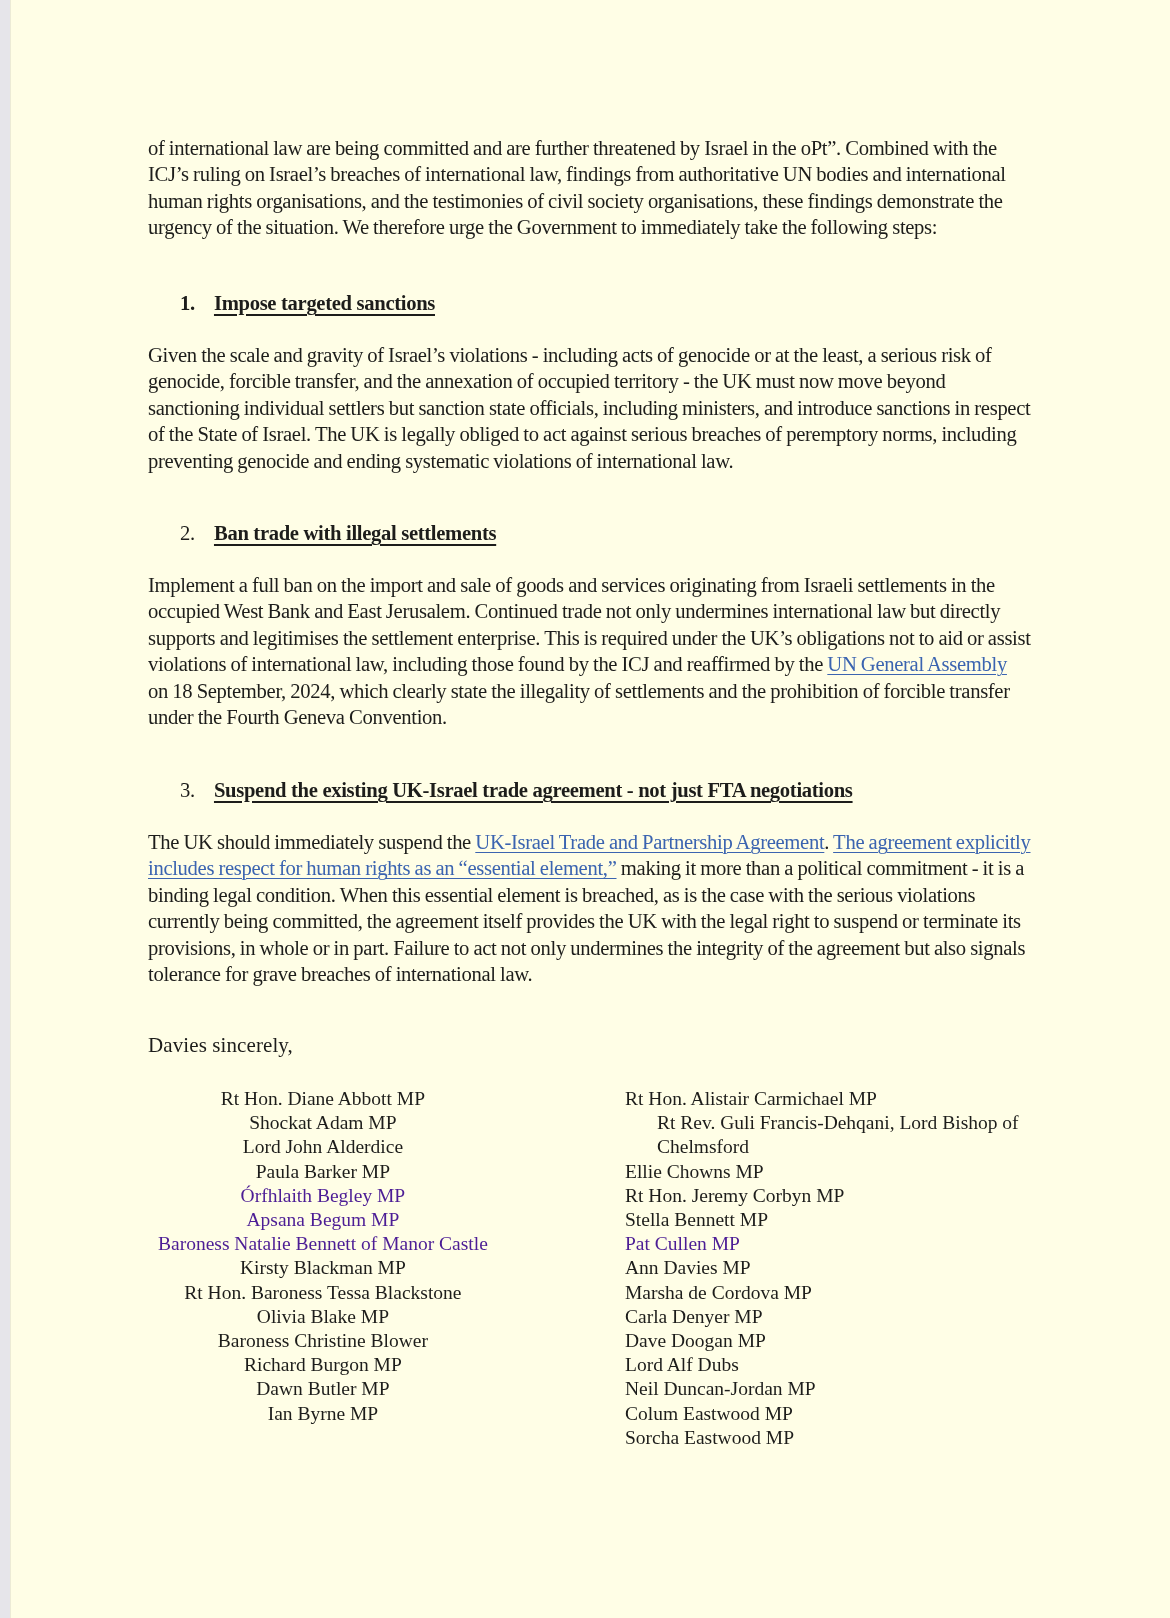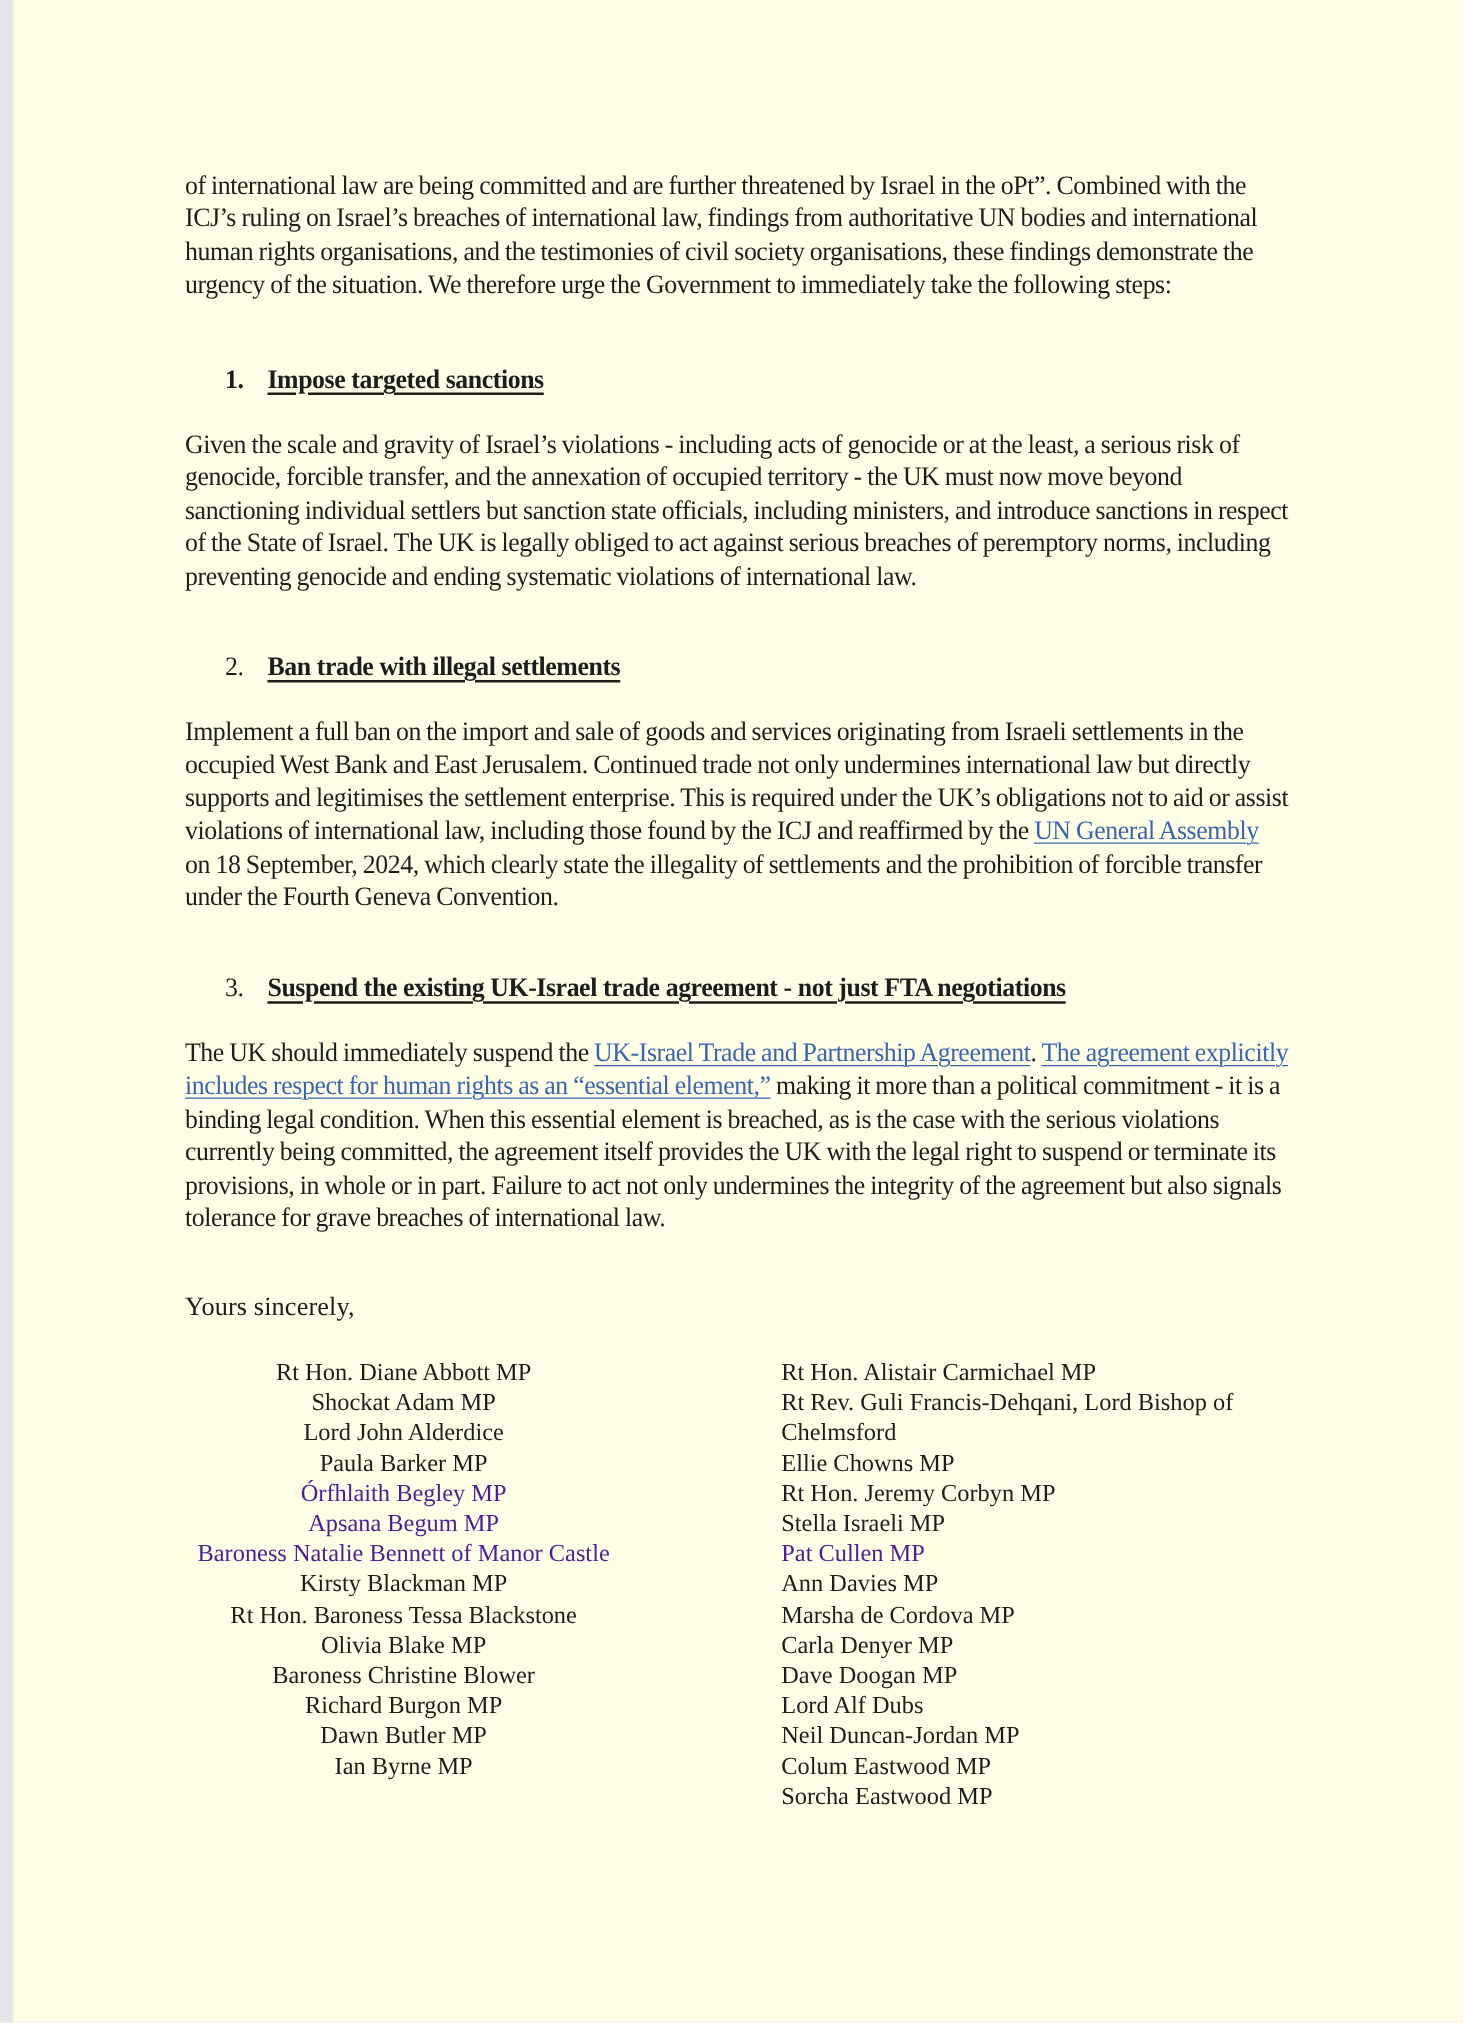--- a/index.html
+++ b/index.html
@@ -107,20 +107,21 @@
     }
     .sig-col.left { left: 10px; text-align: center; }
     .sig-col.right { left: 477px; width: 420px; }
     .sig-col li {
       margin: 0;
       padding: 0;
       white-space: nowrap;
     }
     .sig-col.right li.wrap {
       white-space: normal;
+      margin-left: 32px;
     }
     .sig-col li.muted {
       color: #4c1d95;
     }
   </style>
 </head>
 <body>
 
 <div class="page">
   <div class="content">
@@ -138,21 +139,21 @@
       <span class="title">Ban trade with illegal settlements</span>
     </div>
     <p class="body-text p3"><span>Implement a full ban on the import and sale of goods and services originating from Israeli settlements in the occupied West Bank and East Jerusalem. Continued trade not only undermines international law but directly supports and legitimises the settlement enterprise. This is required under the UK’s obligations not to aid or assist violations of international law, including those found by the ICJ and reaffirmed by the </span><a class="doc-link" href="#">UN General Assembly</a><span> on 18 September, 2024, which clearly state the illegality of settlements and the prohibition of forcible transfer under the Fourth Geneva Convention.</span></p>
 
     <div class="heading h3">
       <span class="num regular">3.</span>
       <span class="title">Suspend the existing UK-Israel trade agreement - not just FTA negotiations</span>
     </div>
     <p class="body-text p4"><span>The UK should  immediately suspend the </span><a class="doc-link" href="#">UK-Israel Trade and Partnership Agreement</a><span>. </span><a class="doc-link" href="#">The agreement explicitly includes respect for human rights as an “essential element,”</a><span> making it more than a political commitment - it is a binding legal condition. When this essential element is breached, as is the case with the serious violations currently being committed, the agreement itself provides the UK with the legal right to suspend or terminate its provisions, in whole or in part. Failure to act not only undermines the integrity of the agreement but also signals tolerance for grave breaches of international law.</span></p>
 
-    <p class="closing">Yours sincerely,</p>
+    <p class="closing">Davies sincerely,</p>
 
     <div class="signatories">
       <ul class="sig-col left">
         <li>Rt Hon. Diane Abbott MP</li>
         <li>Shockat Adam MP</li>
         <li>Lord John Alderdice</li>
         <li>Paula Barker MP</li>
         <li class="muted">Órfhlaith Begley MP</li>
         <li class="muted">Apsana Begum MP</li>
         <li class="muted">Baroness Natalie Bennett of Manor Castle</li>
@@ -162,21 +163,21 @@
         <li>Baroness Christine Blower</li>
         <li>Richard Burgon MP</li>
         <li>Dawn Butler MP</li>
         <li>Ian Byrne MP</li>
       </ul>
       <ul class="sig-col right">
         <li>Rt Hon. Alistair Carmichael MP</li>
         <li class="wrap">Rt Rev. Guli Francis-Dehqani, Lord Bishop of Chelmsford</li>
         <li>Ellie Chowns MP</li>
         <li>Rt Hon. Jeremy Corbyn MP</li>
-        <li>Stella Israeli MP</li>
+        <li>Stella Bennett MP</li>
         <li class="muted">Pat Cullen MP</li>
         <li>Ann Davies MP</li>
         <li>Marsha de Cordova MP</li>
         <li>Carla Denyer MP</li>
         <li>Dave Doogan MP</li>
         <li>Lord Alf Dubs</li>
         <li>Neil Duncan-Jordan MP</li>
         <li>Colum Eastwood MP</li>
         <li>Sorcha Eastwood MP</li>
       </ul>

